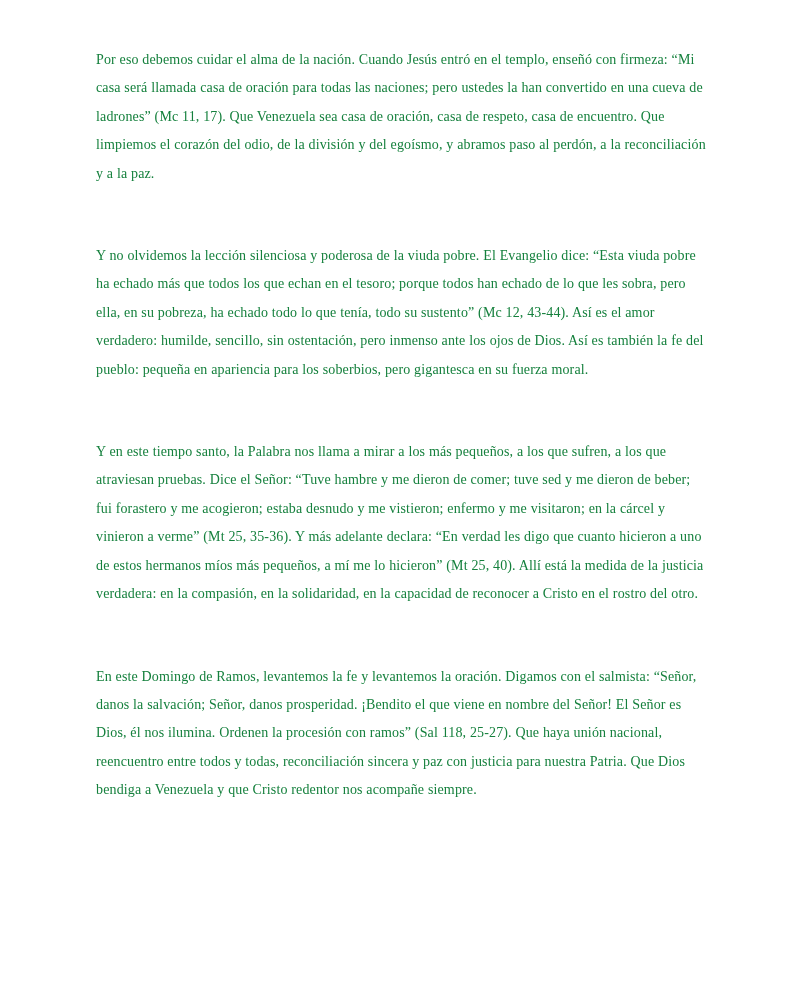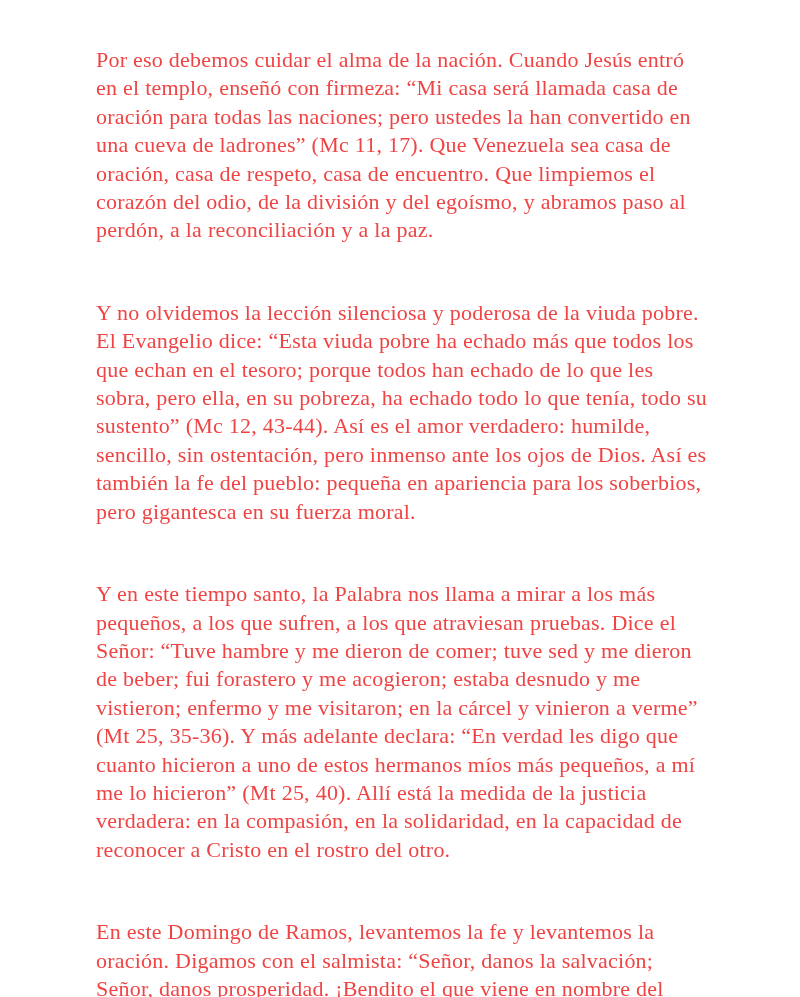--- a/index.html
+++ b/index.html
@@ -23,26 +23,26 @@
     background: #ffffff;
     box-sizing: border-box;
   }
   .text-column {
     position: absolute;
     left: 96px;
     top: 46px;
     width: 612px;
   }
   .paragraph {
-    font-size: 22px;
+    font-size: 14px;
     line-height: 28.4px;
     text-align: left;
     text-justify: none;
     margin: 0 0 54px 0;
-    color: #ef4444;
+    color: #15803d;
     letter-spacing: 0.01em;
     word-spacing: 0.005em;
     white-space: pre-wrap;
   }
   .paragraph:last-child {
     margin-bottom: 0;
   }
 </style>
 </head>
 <body>

